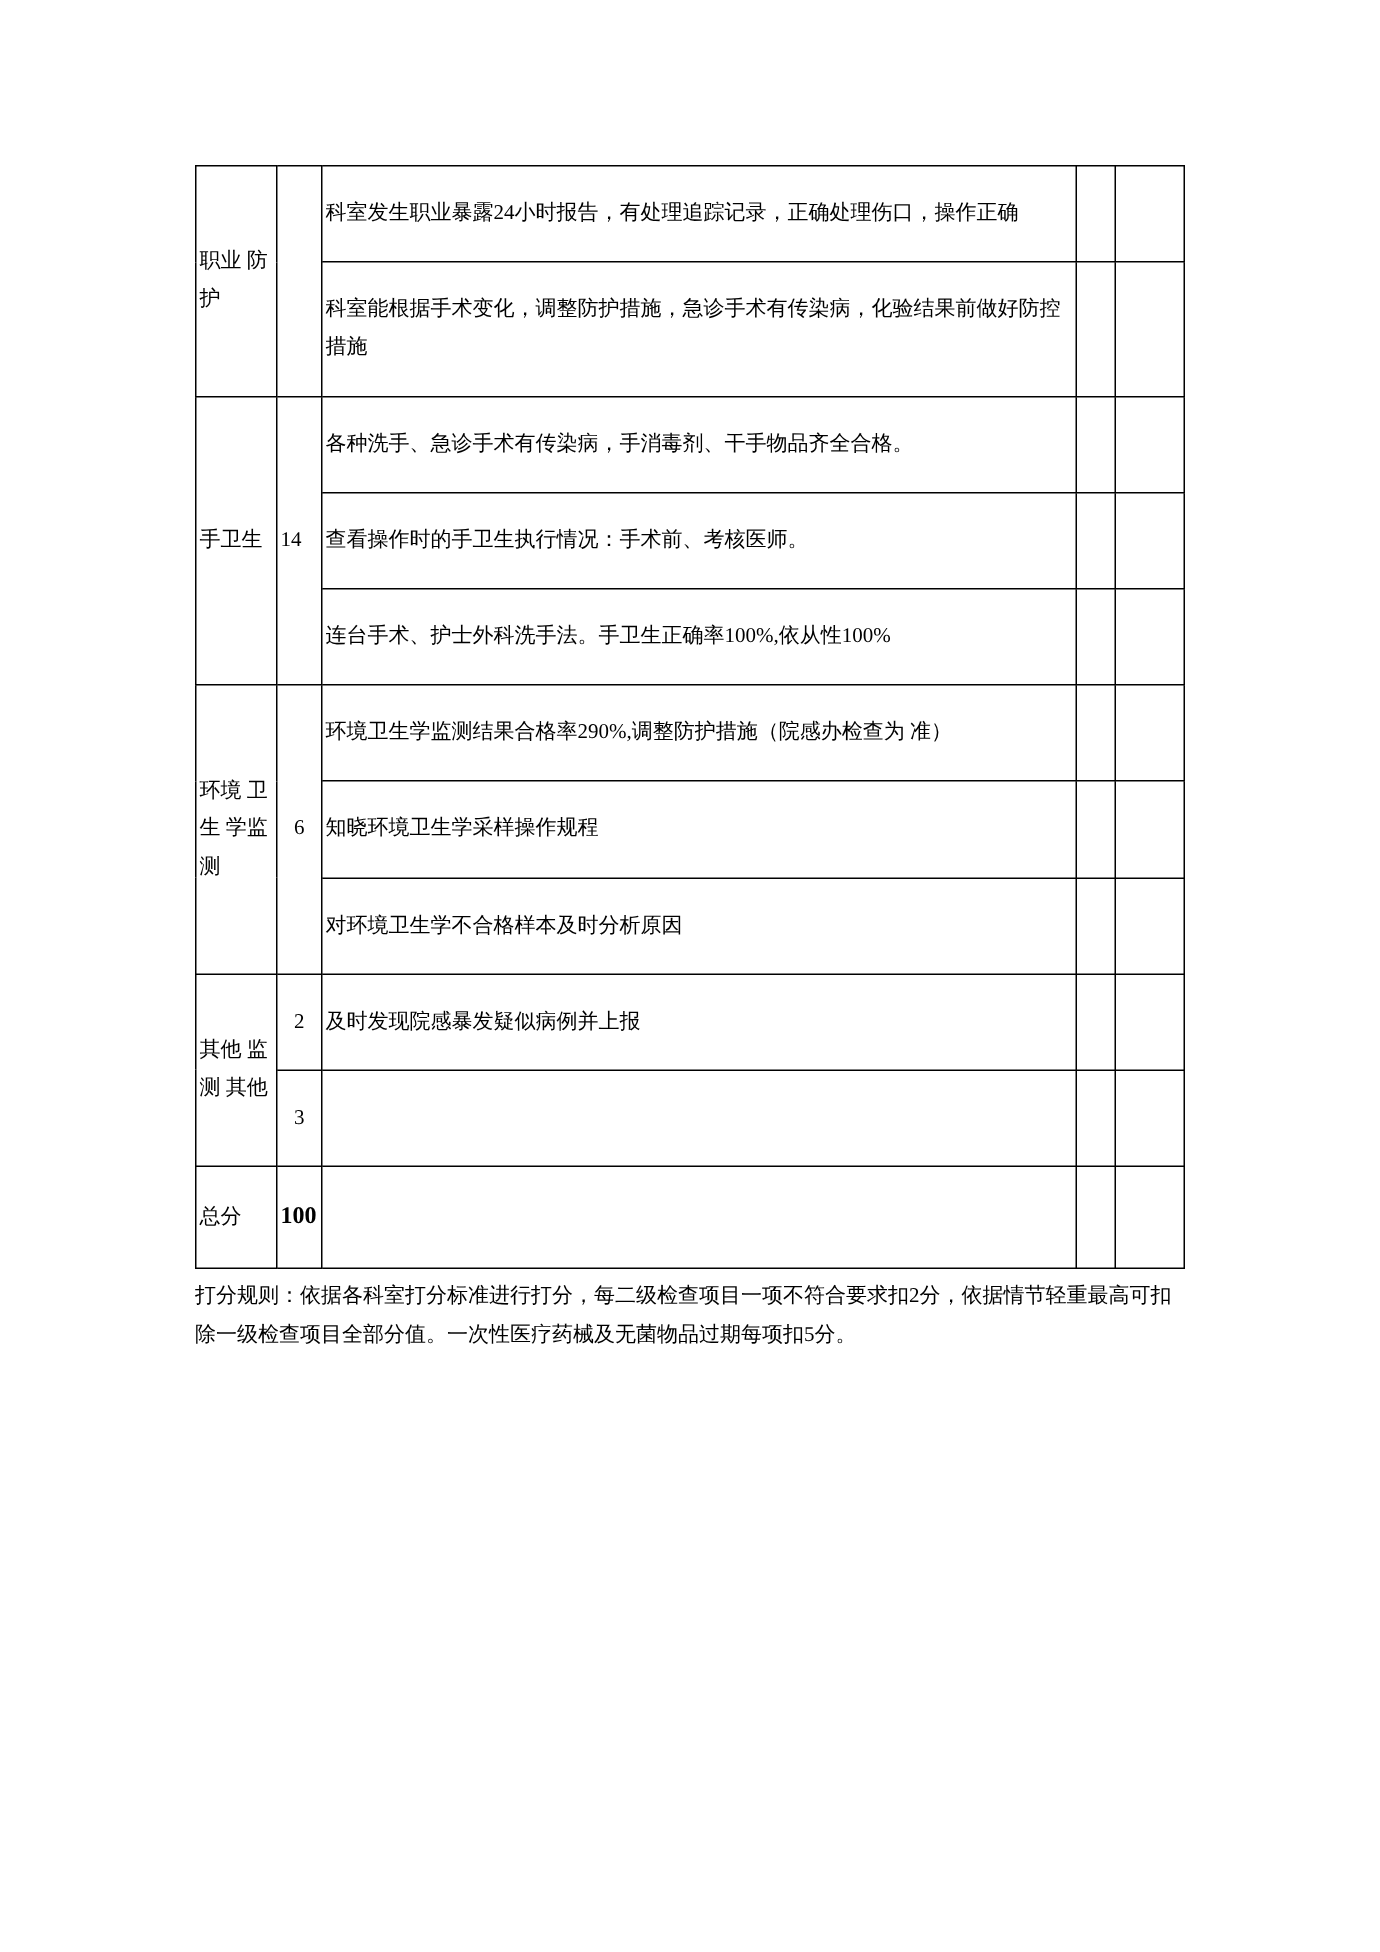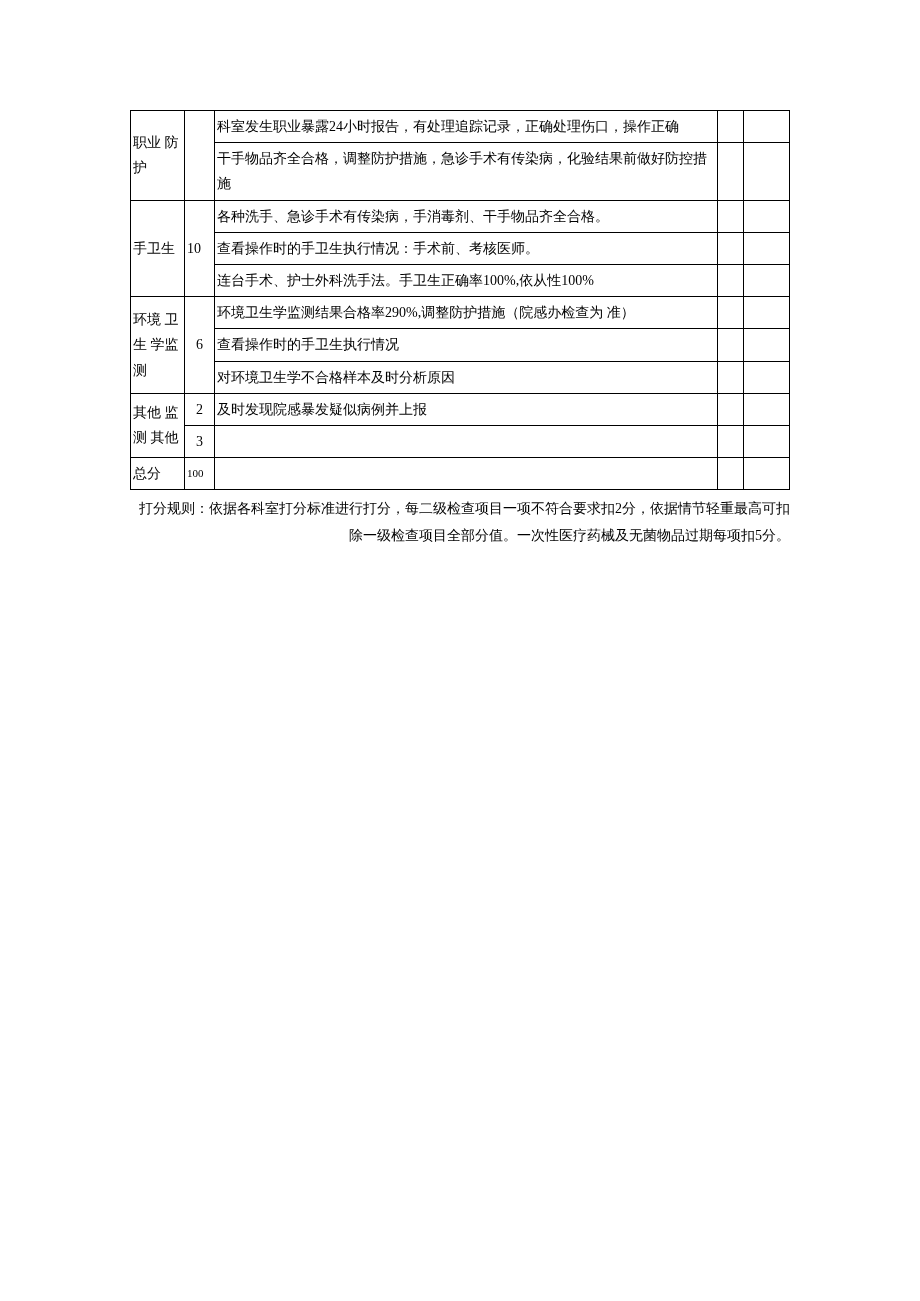--- a/index.html
+++ b/index.html
@@ -12,35 +12,35 @@
       width: 920px;
       box-sizing: border-box;
     }
     table {
       border-collapse: collapse;
       width: 100%;
       table-layout: fixed;
     }
     td {
       border: 1px solid #000;
-      padding: 3px 2px;
+      padding: 19px 2px;
       vertical-align: middle;
       line-height: 1.8;
       word-wrap: break-word;
     }
     .col-cat { width: 54px; }
     .col-score { width: 30px; font-family: Arial, sans-serif; }
     .col-desc { }
     .col-blank1 { width: 26px; }
     .col-blank2 { width: 46px; }
-    .score-100 { font-size: 11px; }
+    .score-100 { font-size: 16px; font-weight: bold; }
     .note {
       margin-top: 6px;
       line-height: 1.9;
-      text-align: right;
+      text-align: left;
     }
     .center { text-align: center; }
   </style>
 </head>
 <body>
 
 <table>
   <colgroup>
     <col class="col-cat">
     <col class="col-score">
@@ -51,28 +51,28 @@
   <tbody>
 
     <tr>
       <td rowspan="2">职业 防 护</td>
       <td rowspan="2"></td>
       <td>科室发生职业暴露24小时报告，有处理追踪记录，正确处理伤口，操作正确</td>
       <td></td>
       <td></td>
     </tr>
     <tr>
-      <td>干手物品齐全合格，调整防护措施，急诊手术有传染病，化验结果前做好防控措施</td>
+      <td>科室能根据手术变化，调整防护措施，急诊手术有传染病，化验结果前做好防控措施</td>
       <td></td>
       <td></td>
     </tr>
 
     <tr>
       <td rowspan="3">手卫生</td>
-      <td rowspan="3">10</td>
+      <td rowspan="3">14</td>
       <td>各种洗手、急诊手术有传染病，手消毒剂、干手物品齐全合格。</td>
       <td></td>
       <td></td>
     </tr>
     <tr>
       <td>查看操作时的手卫生执行情况：手术前、考核医师。</td>
       <td></td>
       <td></td>
     </tr>
     <tr>
@@ -82,21 +82,21 @@
     </tr>
 
     <tr>
       <td rowspan="3">环境 卫生 学监测</td>
       <td rowspan="3" class="center">6</td>
       <td>环境卫生学监测结果合格率290%,调整防护措施（院感办检查为 准）</td>
       <td></td>
       <td></td>
     </tr>
     <tr>
-      <td>查看操作时的手卫生执行情况</td>
+      <td>知晓环境卫生学采样操作规程</td>
       <td></td>
       <td></td>
     </tr>
     <tr>
       <td>对环境卫生学不合格样本及时分析原因</td>
       <td></td>
       <td></td>
     </tr>
 
     <tr>

